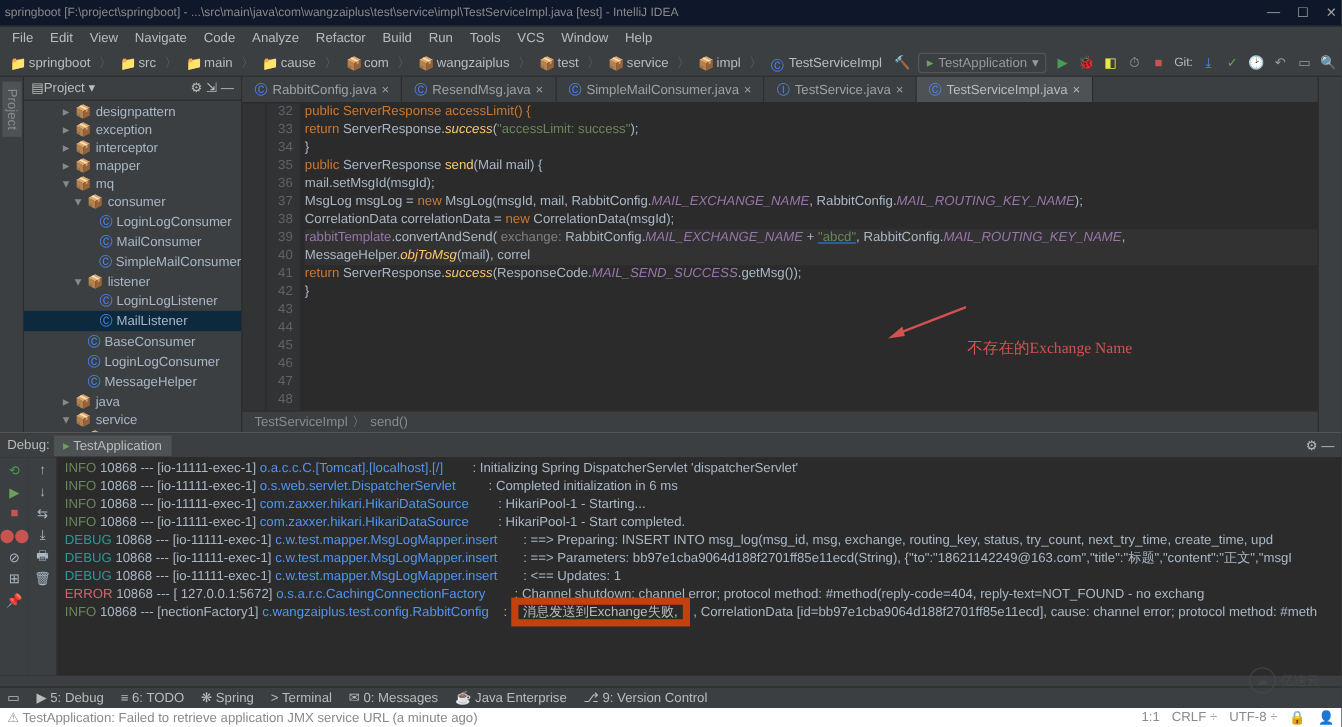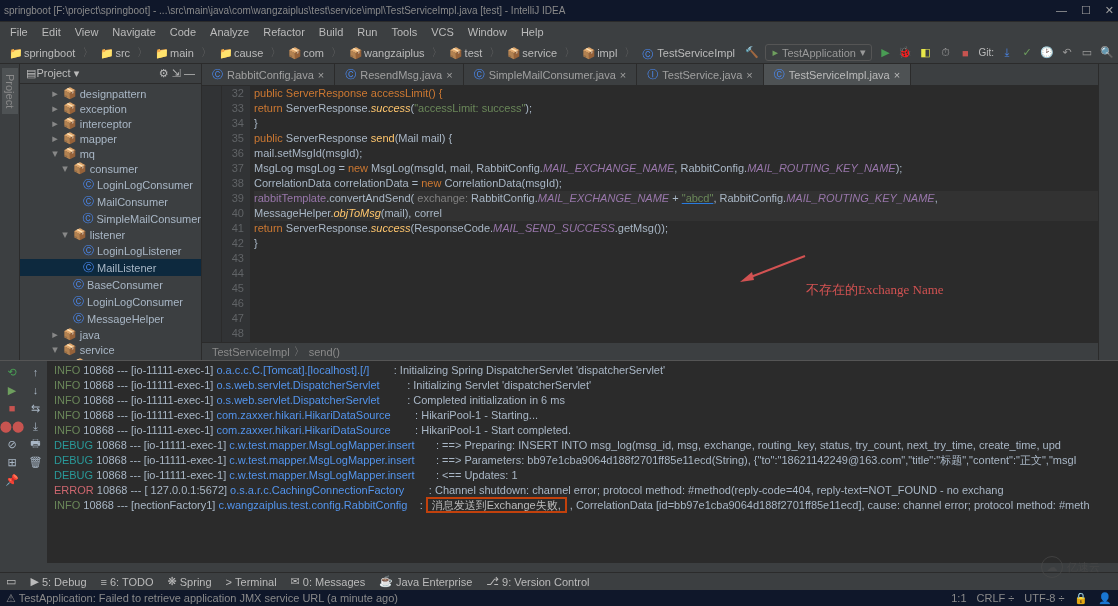--- a/index.html
+++ b/index.html
@@ -57,24 +57,24 @@
 .dbtoolbar .dbt{padding:2px 6px; font-size:10px; color:#bbb;}
 .dbtoolbar .dbt.act{background:#4e5254;}
 .console{flex:1; display:flex; overflow:hidden;}
 .conslbtns{width:24px; background:#3c3f41; display:flex; flex-direction:column; align-items:center; gap:4px; padding:4px 0;}
 .conslbtns2{width:24px; background:#3c3f41; display:flex; flex-direction:column; align-items:center; gap:4px; padding:4px 0; border-right:1px solid #2b2b2b;}
 .logarea{flex:1; background:#2b2b2b; font-family:Consolas,monospace; font-size:11px; line-height:15px; padding:2px 6px; color:#a9b7c6; overflow:hidden; position:relative;}
 .loglvl-info{color:#6a8759;}
 .loglvl-debug{color:#299999;}
 .loglvl-error{color:#cc666e;}
 .logcls2{color:#5394ec;}
-.redbox{ border:2px solid #c2410c; padding:0 4px; color:#bbb;text-align:right;}
+.redbox{ border:6px solid #c2410c; padding:0 4px; color:#bbb;text-align:right;}
 .btoolbar{position:absolute; bottom:16px; left:0; right:0; height:18px; background:#3c3f41; border-top:1px solid #2b2b2b; display:flex; align-items:center; gap:14px; padding:0 6px; font-size:10px; color:#bbb;}
 .btoolbar .bt{display:flex; align-items:center; gap:3px;}
-.statusbar{position:absolute; bottom:0; left:0; right:0; height:16px; background:#0f172a; display:flex; align-items:center; padding:0 6px; font-size:10px; color:#8a8a8a;margin-top:32px;}
+.statusbar{position:absolute; bottom:0; left:0; right:0; height:16px; background:#ffffff; display:flex; align-items:center; padding:0 6px; font-size:10px; color:#8a8a8a;margin-top:32px;}
 .statusbar .r{margin-left:auto; display:flex; gap:10px;}
 .watermark{position:absolute; right:18px; bottom:28px; color:#4a4a4a; font-size:16px; font-family:"Microsoft YaHei"; display:flex; align-items:center; gap:4px; opacity:0.7;}
 .watermark .wmc{width:22px; height:22px; border:1px solid #4a4a4a; border-radius:50%; display:flex; align-items:center; justify-content:center; font-size:11px;}
 svg{display:block;}
 </style>
 </head>
 <body>
 
 <div class="titlebar">
   <span class="path">springboot [F:\project\springboot] - ...\src\main\java\com\wangzaiplus\test\service\impl\TestServiceImpl.java [test] - IntelliJ IDEA</span>
@@ -350,41 +350,43 @@
     <div class="crumbbar2">
       <span>TestServiceImpl</span>
         <span>〉</span>
         <span>send()</span>
     </div>
   </div>
   <div class="rightgutter"></div>
 </div>
 
 <div class="debugpanel">
+  <div class="debughead"><span>Debug:</span>&nbsp;<span class="dtab"><span style="color:#6e9f5e">▸</span> <span>TestApplication</span></span>
+   <span style="margin-left:auto">⚙ —</span>
+  </div>
   <div class="console">
     <div class="conslbtns">
       <span class="tbico green">⟲</span>
       <span class="tbico" style="color:#6e9f5e">▶</span>
       <span class="tbico stop">■</span>
       <span class="tbico" style="color:#c75450">⬤⬤</span>
       <span class="tbico">⊘</span>
       <span class="tbico">⊞</span>
       <span class="tbico">📌</span>
     </div>
     <div class="conslbtns2">
       <span class="tbico">↑</span>
       <span class="tbico">↓</span>
       <span class="tbico">⇆</span>
       <span class="tbico">⤓</span>
       <span class="tbico">🖶</span>
       <span class="tbico">🗑</span>
     </div>
     <div class="logarea" id="logarea">
         <div> <span class="loglvl-info">INFO </span> 10868 --- [io-11111-exec-1] <span class="logcls2">o.a.c.c.C.[Tomcat].[localhost].[/]</span>&nbsp;&nbsp;&nbsp;&nbsp;&nbsp;&nbsp;&nbsp;&nbsp;: Initializing Spring DispatcherServlet 'dispatcherServlet'</div>
-        <div> <span class="loglvl-info">INFO </span> 10868 --- [io-11111-exec-1] <span class="logcls2">o.s.web.servlet.DispatcherServlet</span>&nbsp;&nbsp;&nbsp;&nbsp;&nbsp;&nbsp;&nbsp;&nbsp;&nbsp;: Initializing Servlet 'dispatcherServlet'</div>
         <div> <span class="loglvl-info">INFO </span> 10868 --- [io-11111-exec-1] <span class="logcls2">o.s.web.servlet.DispatcherServlet</span>&nbsp;&nbsp;&nbsp;&nbsp;&nbsp;&nbsp;&nbsp;&nbsp;&nbsp;: Completed initialization in 6 ms</div>
         <div> <span class="loglvl-info">INFO </span> 10868 --- [io-11111-exec-1] <span class="logcls2">com.zaxxer.hikari.HikariDataSource</span>&nbsp;&nbsp;&nbsp;&nbsp;&nbsp;&nbsp;&nbsp;&nbsp;: HikariPool-1 - Starting...</div>
         <div> <span class="loglvl-info">INFO </span> 10868 --- [io-11111-exec-1] <span class="logcls2">com.zaxxer.hikari.HikariDataSource</span>&nbsp;&nbsp;&nbsp;&nbsp;&nbsp;&nbsp;&nbsp;&nbsp;: HikariPool-1 - Start completed.</div>
         <div> <span class="loglvl-debug">DEBUG</span> 10868 --- [io-11111-exec-1] <span class="logcls2">c.w.test.mapper.MsgLogMapper.insert</span>&nbsp;&nbsp;&nbsp;&nbsp;&nbsp;&nbsp;&nbsp;: ==&gt;  Preparing: INSERT INTO msg_log(msg_id, msg, exchange, routing_key, status, try_count, next_try_time, create_time, upd</div>
         <div> <span class="loglvl-debug">DEBUG</span> 10868 --- [io-11111-exec-1] <span class="logcls2">c.w.test.mapper.MsgLogMapper.insert</span>&nbsp;&nbsp;&nbsp;&nbsp;&nbsp;&nbsp;&nbsp;: ==&gt; Parameters: bb97e1cba9064d188f2701ff85e11ecd(String), {"to":"18621142249@163.com","title":"标题","content":"正文","msgI</div>
         <div> <span class="loglvl-debug">DEBUG</span> 10868 --- [io-11111-exec-1] <span class="logcls2">c.w.test.mapper.MsgLogMapper.insert</span>&nbsp;&nbsp;&nbsp;&nbsp;&nbsp;&nbsp;&nbsp;: &lt;==    Updates: 1</div>
         <div> <span class="loglvl-error">ERROR</span> 10868 --- [ 127.0.0.1:5672] <span class="logcls2">o.s.a.r.c.CachingConnectionFactory</span>&nbsp;&nbsp;&nbsp;&nbsp;&nbsp;&nbsp;&nbsp;&nbsp;: Channel shutdown: channel error; protocol method: #method<channel.close>(reply-code=404, reply-text=NOT_FOUND - no exchang</channel.close></div>
         <div> <span class="loglvl-info">INFO </span> 10868 --- [nectionFactory1] <span class="logcls2">c.wangzaiplus.test.config.RabbitConfig</span>&nbsp;&nbsp;&nbsp;&nbsp;: <span class="redbox">消息发送到Exchange失败,</span> , CorrelationData [id=bb97e1cba9064d188f2701ff85e11ecd], cause: channel error; protocol method: #meth</div>
       </div>
   </div>

